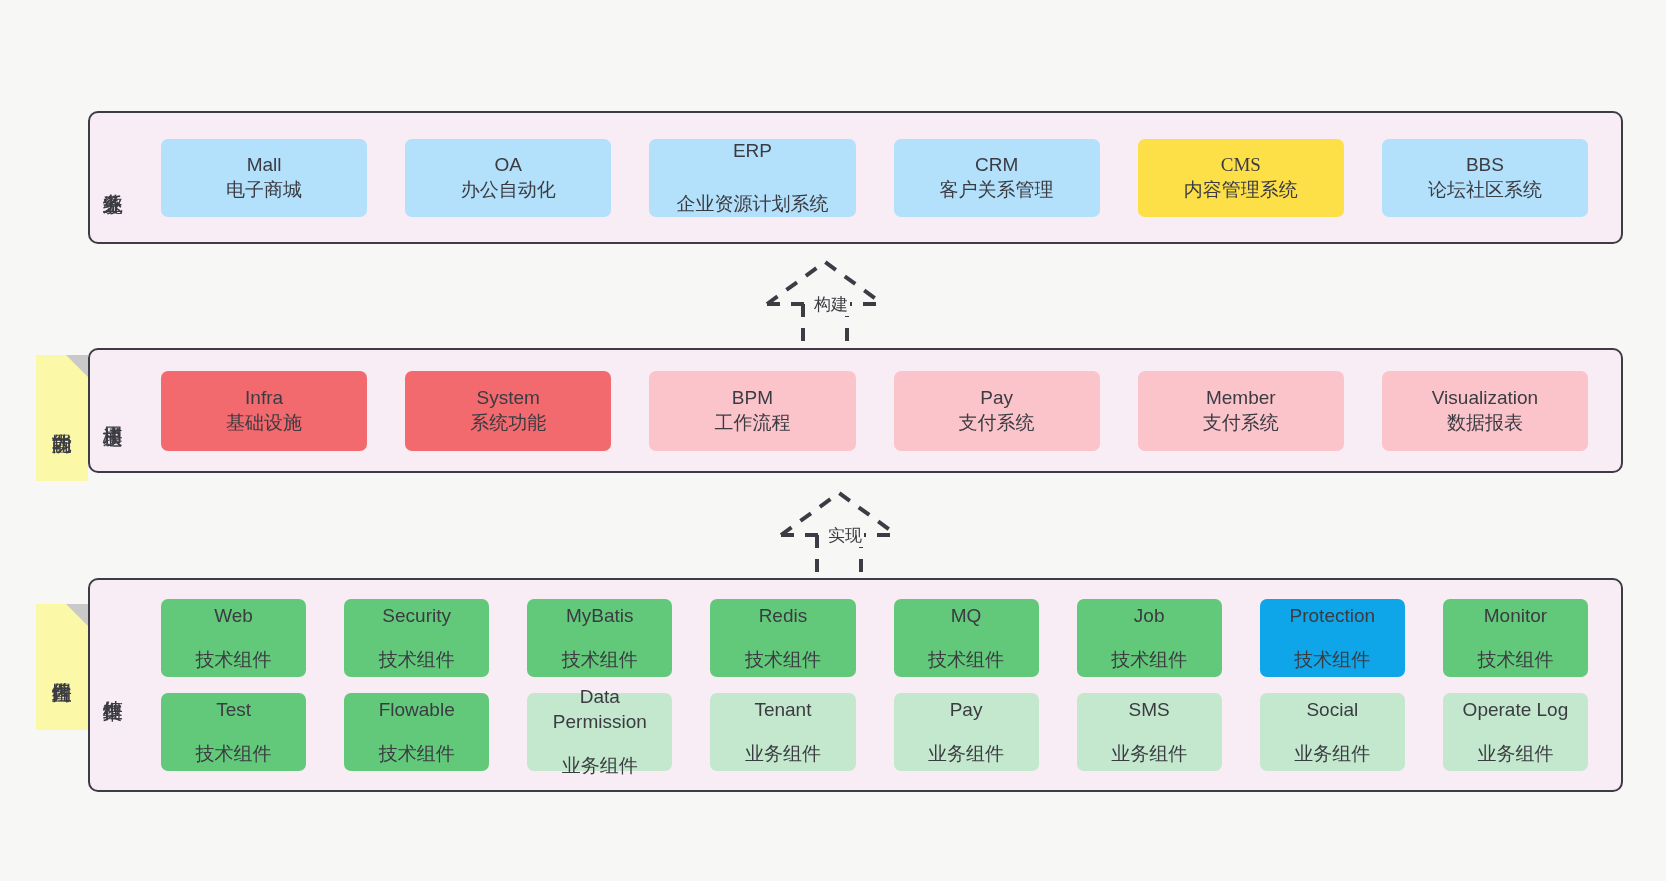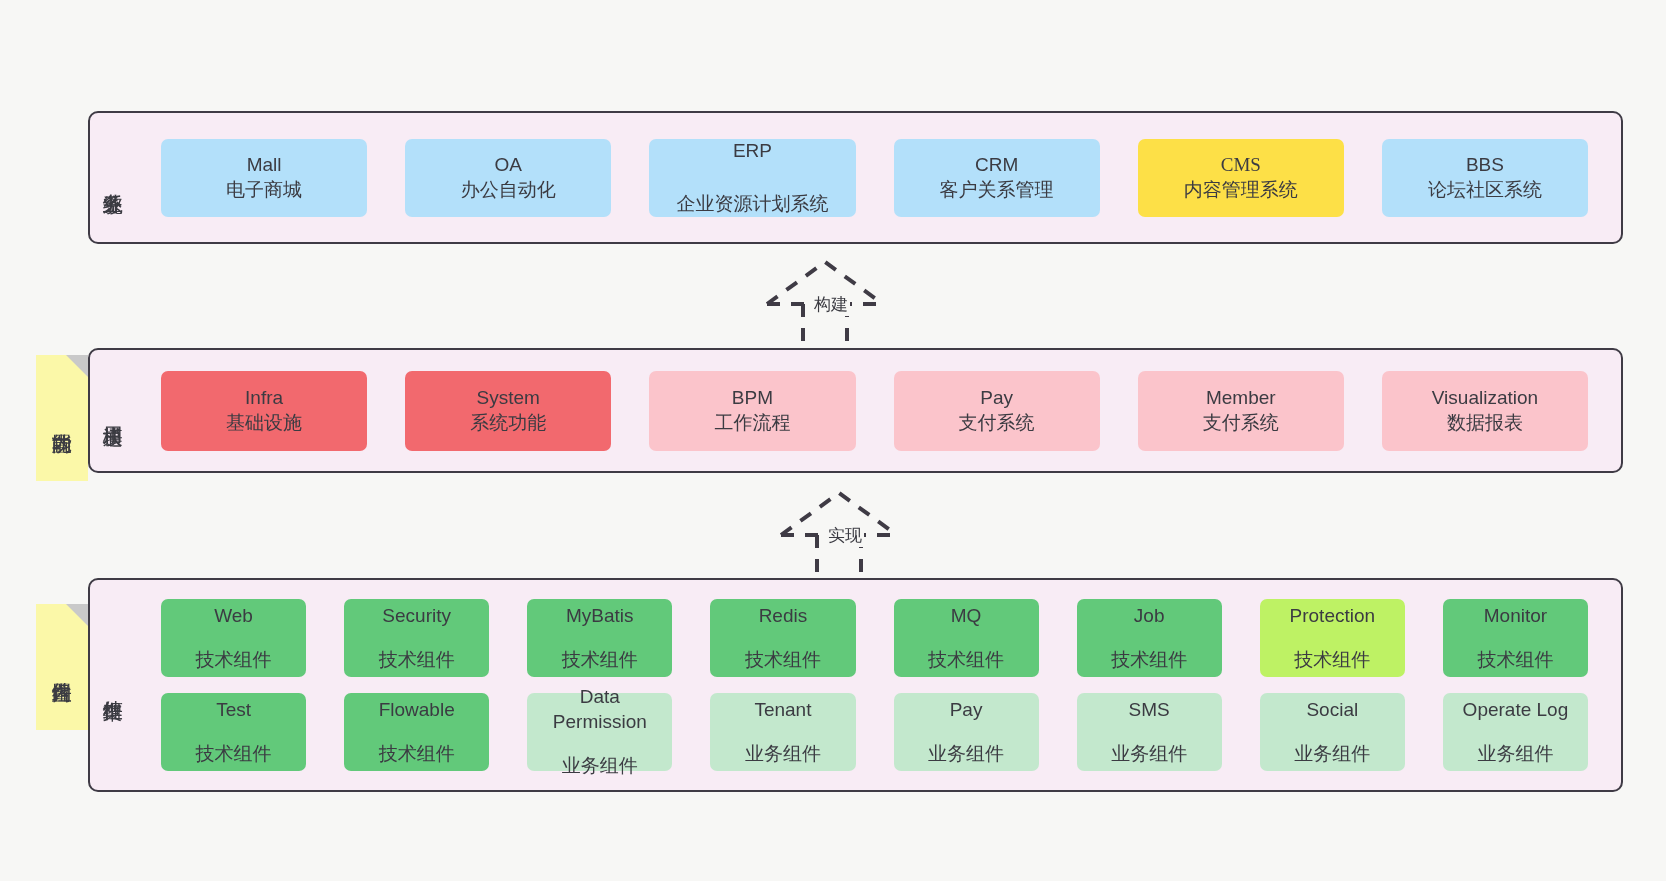--- a/index.html
+++ b/index.html
@@ -228,21 +228,21 @@
           <span class="l2">技术组件</span>
         </div>
         <div class="card h-frm" style="background:#62c97a;">
           <span class="l1">MQ</span>
           <span class="l2">技术组件</span>
         </div>
         <div class="card h-frm" style="background:#62c97a;">
           <span class="l1">Job</span>
           <span class="l2">技术组件</span>
         </div>
-        <div class="card h-frm" style="background:#bef264;">
+        <div class="card h-frm" style="background:#0ea5e9;">
           <span class="l1">Protection</span>
           <span class="l2">技术组件</span>
         </div>
         <div class="card h-frm" style="background:#62c97a;">
           <span class="l1">Monitor</span>
           <span class="l2">技术组件</span>
         </div>
       </div>
 
       <div class="card-row">

